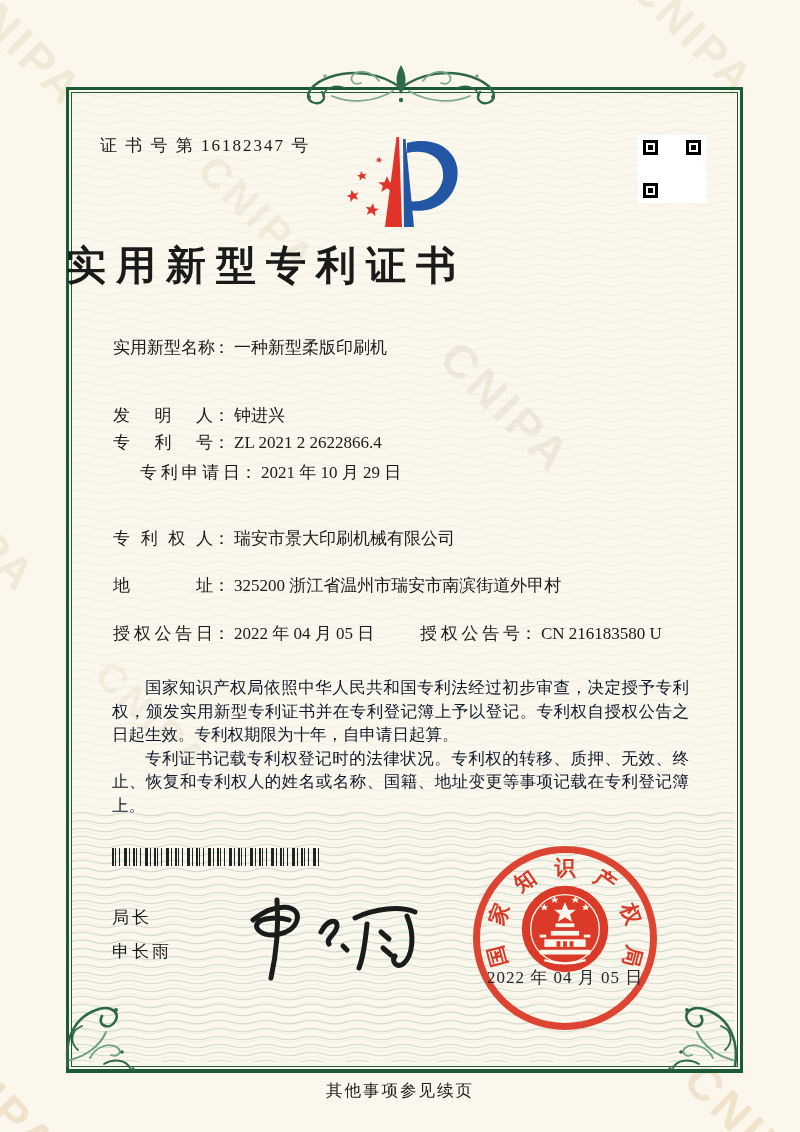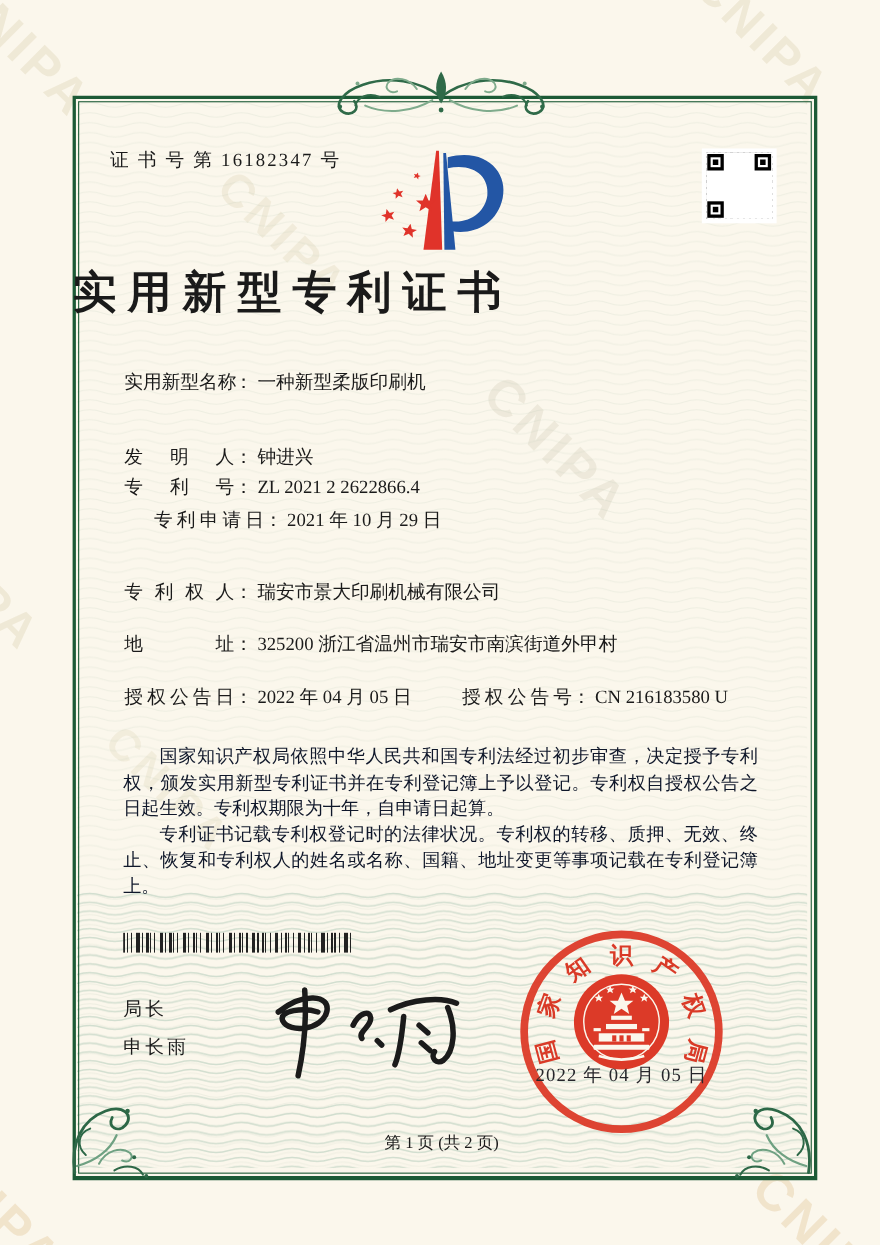--- a/index.html
+++ b/index.html
@@ -285,15 +285,15 @@
       <g fill="#dc3a28">
         <rect x="-9" y="13" width="4" height="6"></rect>
         <rect x="-2" y="13" width="4" height="6"></rect>
         <rect x="5" y="13" width="4" height="6"></rect>
       </g>
       <path d="M-22,33 Q0,40 22,33" stroke="#fbf7ec" stroke-width="2.5" fill="none"></path>
     </svg>
     <div class="seal-date">2022 年 04 月 05 日</div>
   </div>
 
-  <div class="abs page-info">第 1 页 (共 2 页)</div>
+  <div class="abs cont-note">其他事项参见续页</div>
 
 </div>
 
 </body></html>

